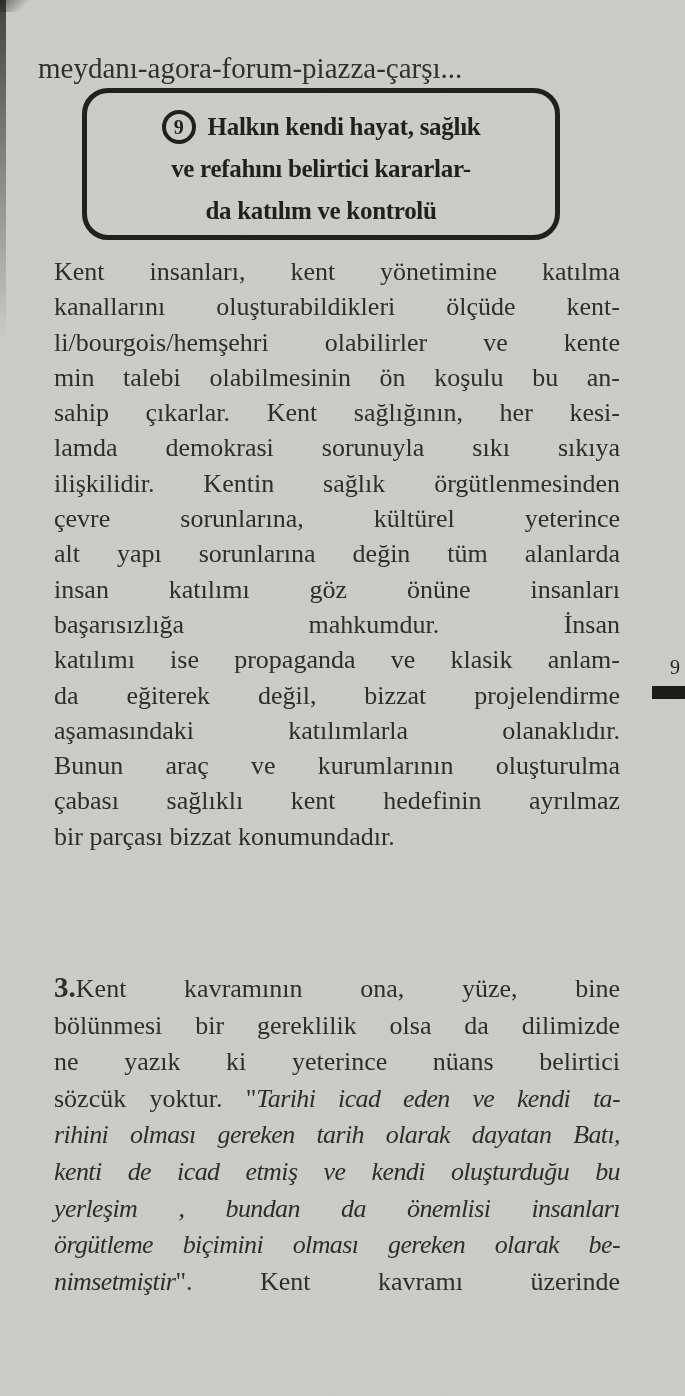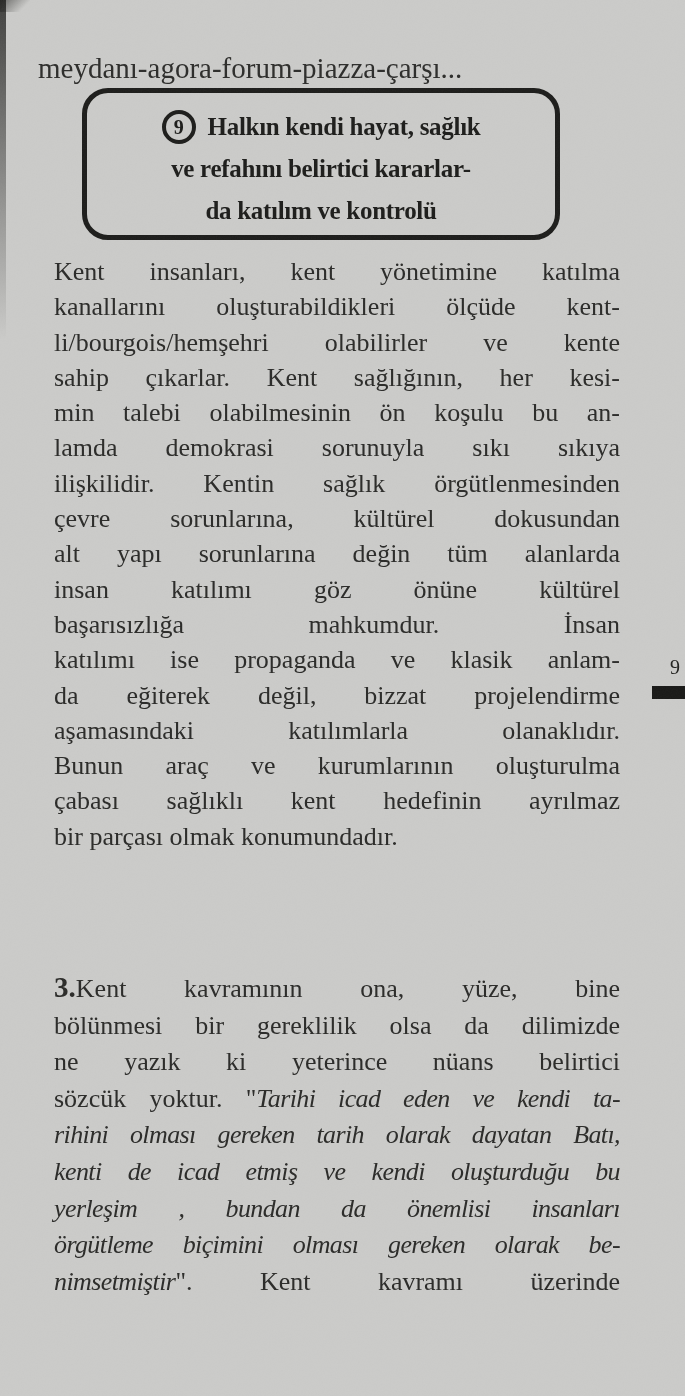--- a/index.html
+++ b/index.html
@@ -74,34 +74,34 @@
       <span>Halkın kendi hayat, sağlık</span>
     </div>
     <div>ve refahını belirtici kararlar-</div>
     <div>da katılım ve kontrolü</div>
   </div>
 
   <div class="para p1">
       <div class="line"><span class="seg-n">Kent insanları, kent yönetimine katılma</span></div>
       <div class="line"><span class="seg-n">kanallarını oluşturabildikleri ölçüde kent-</span></div>
       <div class="line"><span class="seg-n">li/bourgois/hemşehri olabilirler ve kente</span></div>
+      <div class="line"><span class="seg-n">min talebi olabilmesinin ön koşulu bu an-</span></div>
       <div class="line"><span class="seg-n">sahip çıkarlar. Kent sağlığının, her kesi-</span></div>
-      <div class="line"><span class="seg-n">min talebi olabilmesinin ön koşulu bu an-</span></div>
       <div class="line"><span class="seg-n">lamda demokrasi sorunuyla sıkı sıkıya</span></div>
       <div class="line"><span class="seg-n">ilişkilidir. Kentin sağlık örgütlenmesinden</span></div>
-      <div class="line"><span class="seg-n">çevre sorunlarına, kültürel dokusundan</span></div>
+      <div class="line"><span class="seg-n">çevre sorunlarına, kültürel yeterince</span></div>
       <div class="line"><span class="seg-n">alt yapı sorunlarına değin tüm alanlarda</span></div>
-      <div class="line"><span class="seg-n">insan katılımı göz önüne kültürel</span></div>
+      <div class="line"><span class="seg-n">insan katılımı göz önüne insanları</span></div>
       <div class="line"><span class="seg-n">başarısızlığa mahkumdur. İnsan</span></div>
       <div class="line"><span class="seg-n">katılımı ise propaganda ve klasik anlam-</span></div>
       <div class="line"><span class="seg-n">da eğiterek değil, bizzat projelendirme</span></div>
       <div class="line"><span class="seg-n">aşamasındaki katılımlarla olanaklıdır.</span></div>
       <div class="line"><span class="seg-n">Bunun araç ve kurumlarının oluşturulma</span></div>
       <div class="line"><span class="seg-n">çabası sağlıklı kent hedefinin ayrılmaz</span></div>
-      <div class="line"><span class="seg-n">bir parçası olmak konumundadır.</span></div>
+      <div class="line"><span class="seg-n">bir parçası bizzat konumundadır.</span></div>
     </div>
 
   <div class="page-edge-num">9</div>
   <div class="marker-bar"></div>
 
   <div class="para p2">
       <div class="line"><span class="seg-b">3.</span><span class="seg-n">Kent kavramının ona, yüze, bine</span></div>
       <div class="line"><span class="seg-n">bölünmesi bir gereklilik olsa da dilimizde</span></div>
       <div class="line"><span class="seg-n">ne yazık ki yeterince nüans belirtici</span></div>
       <div class="line"><span class="seg-n">sözcük yoktur. "</span><span class="seg-i">Tarihi icad eden ve kendi ta-</span></div>

